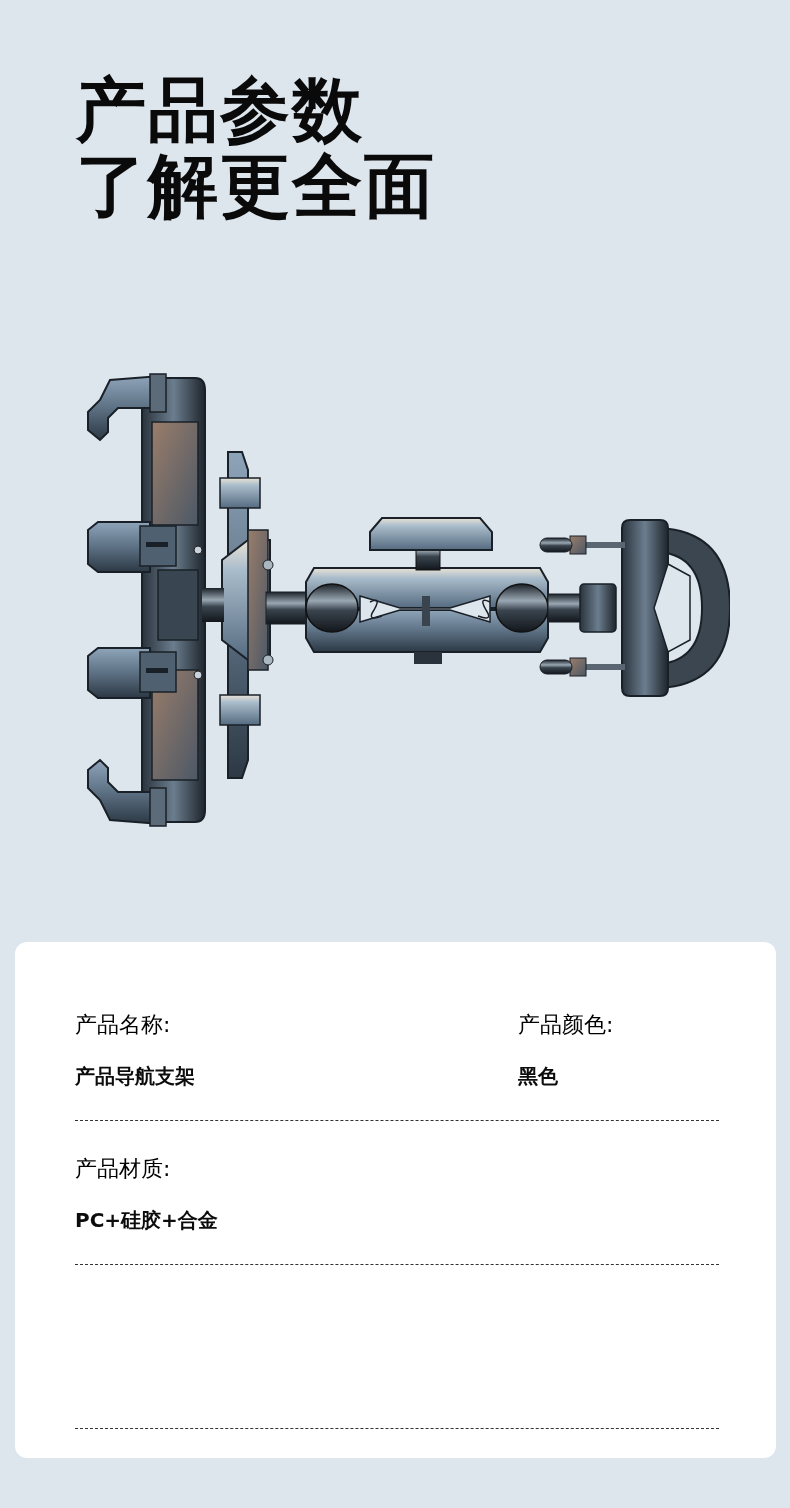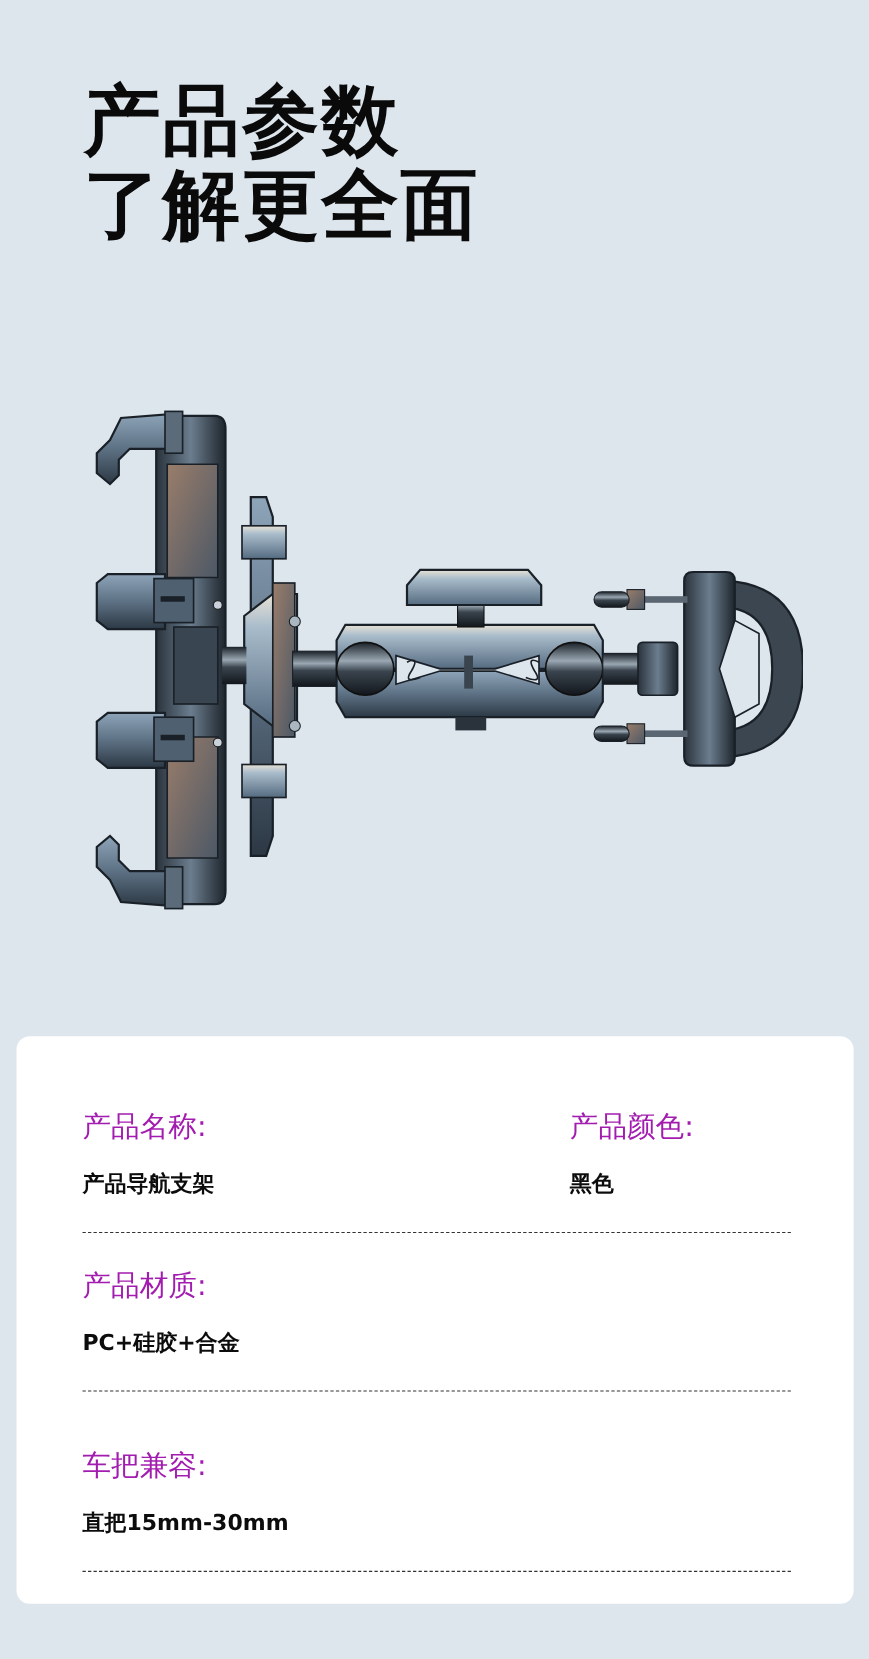--- a/index.html
+++ b/index.html
@@ -27,21 +27,21 @@
       position: absolute; left: 60px; width: 644px; height: 140px;
     }
     .spec-row .divider {
       position: absolute; left: 0; right: 0; top: 110px; height: 0;
       border-top: 1.5px dashed #333;
     }
     .spec {
       position: absolute; top: 0;
     }
     .spec .label {
-      font-size: 26px; color: #a21caf; line-height: 30px; white-space: nowrap;
+      font-size: 22px; color: #000000; line-height: 30px; white-space: nowrap;
     }
     .spec .value {
       font-size: 20px; font-weight: bold; color: #0c0c0c; line-height: 36px;
       margin-top: 18px; white-space: nowrap;
     }
     .spec.left { left: 0; }
     .spec.right { left: 443px; }
   </style>
 </head>
 <body>
@@ -170,19 +170,15 @@
 
   <div class="spec-row" style="top:212px;">
     <div class="spec left">
       <div class="label">产品材质:</div>
       <div class="value">PC+硅胶+合金</div>
     </div>
     <div class="divider"></div>
   </div>
 
   <div class="spec-row" style="top:376px;">
-    <div class="spec left">
-      <div class="label">车把兼容:</div>
-      <div class="value">直把15mm-30mm</div>
-    </div>
     <div class="divider"></div>
   </div>
 </div>
 
 </body></html>

